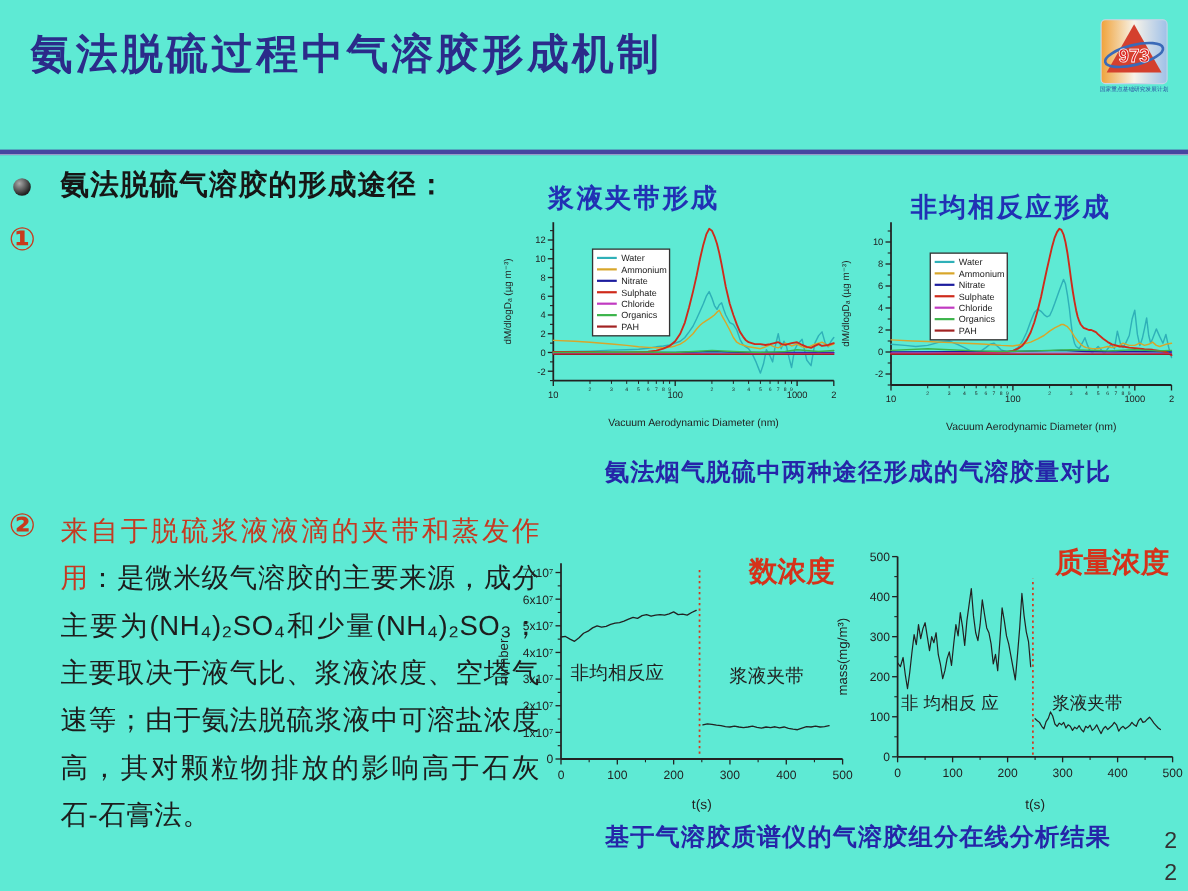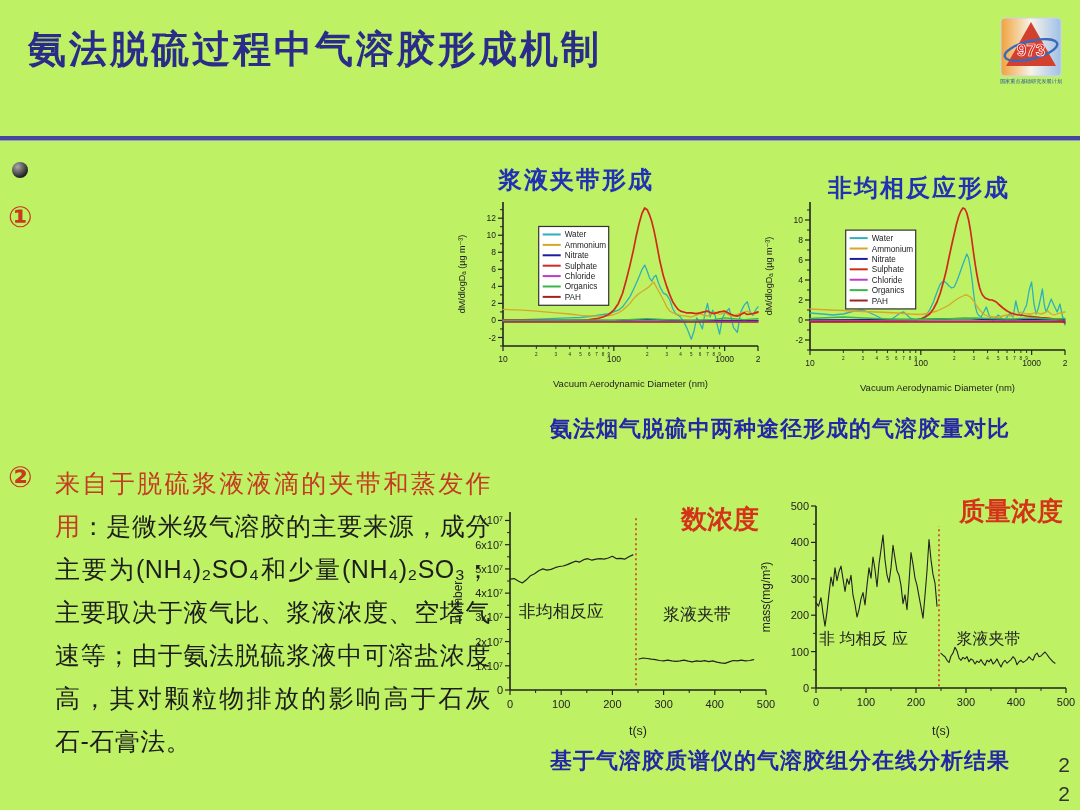--- a/index.html
+++ b/index.html
@@ -1,16 +1,16 @@
 <!DOCTYPE html>
 <html><head>
 <meta charset="utf-8">
 <style>
   html,body{margin:0;padding:0;background:#fff;}
-  #slide{position:relative;width:1080px;height:810px;background:#bef264;overflow:hidden;
+  #slide{position:relative;width:1080px;height:810px;background:#5eead4;overflow:hidden;
          font-family:"Liberation Sans","DejaVu Sans",sans-serif;}
   .title{position:absolute;left:28px;top:24px;font-size:38px;font-weight:700;
          color:#2b2b8a;letter-spacing:3px;}
   .divider{position:absolute;left:0;top:136px;width:1080px;height:4px;background:#4646a0;
            border-bottom:1px solid #9a9ac8;}
   .logo{position:absolute;left:1000px;top:14px;width:62px;height:72px;}
   .bullet{position:absolute;left:12px;top:162px;width:16px;height:16px;border-radius:50%;
           background:radial-gradient(circle at 35% 30%, #aaa, #222 70%);}
   .heading{position:absolute;left:55px;top:150px;width:440px;font-size:26px;font-weight:600;
            color:#161616;letter-spacing:1px;}
@@ -45,20 +45,21 @@
     <rect x="1" y="4" width="60" height="58" rx="4" fill="url(#lg)" stroke="#c9d4e8" stroke-width="1"></rect>
     <polygon points="31,8 56,52 6,52" fill="#d4402e"></polygon>
     <ellipse cx="31" cy="36" rx="27" ry="9" fill="none" stroke="#3a6ab8" stroke-width="2.4" transform="rotate(-14 31 36)"></ellipse>
     <text x="31" y="42" text-anchor="middle" font-size="17" font-weight="bold" fill="#e01f1f" stroke="#ffffff" stroke-width="0.7" font-family="Liberation Sans, sans-serif">973</text>
     <text x="31" y="69" text-anchor="middle" font-size="5.2" fill="#2a4fa0" font-family="Liberation Sans, sans-serif">国家重点基础研究发展计划</text>
   </svg>
 
   <div class="divider"></div>
 
   <div class="bullet"></div>
+  <div class="heading">氨法脱硫气溶胶的形成途径：</div>
 
   <div class="marker" style="top:200px">①</div>
 
   <div class="marker" style="top:460px">②</div>
   <div class="para" style="top:462px">
     <span class="red">来自于脱硫浆液液滴的夹带和蒸发作用</span><span class="blk">：是微米级气溶胶的主要来源，成分主要为(NH₄)₂SO₄和少量(NH₄)₂SO₃；主要取决于液气比、浆液浓度、空塔气速等；由于氨法脱硫浆液中可溶盐浓度高，其对颗粒物排放的影响高于石灰石-石膏法。</span>
   </div>
 
   <div class="chart-title" style="left:498px;top:164px;width:240px">浆液夹带形成</div>
   <div class="chart-title" style="left:828px;top:172px;width:240px">非均相反应形成</div>

